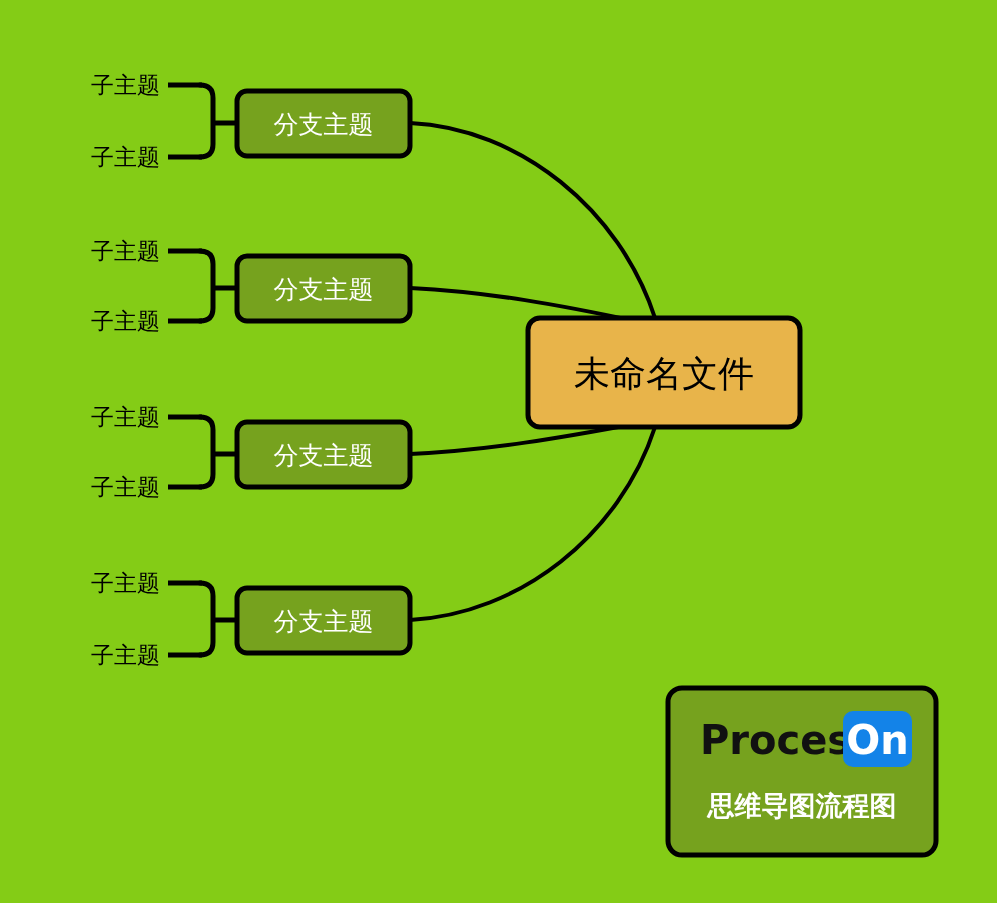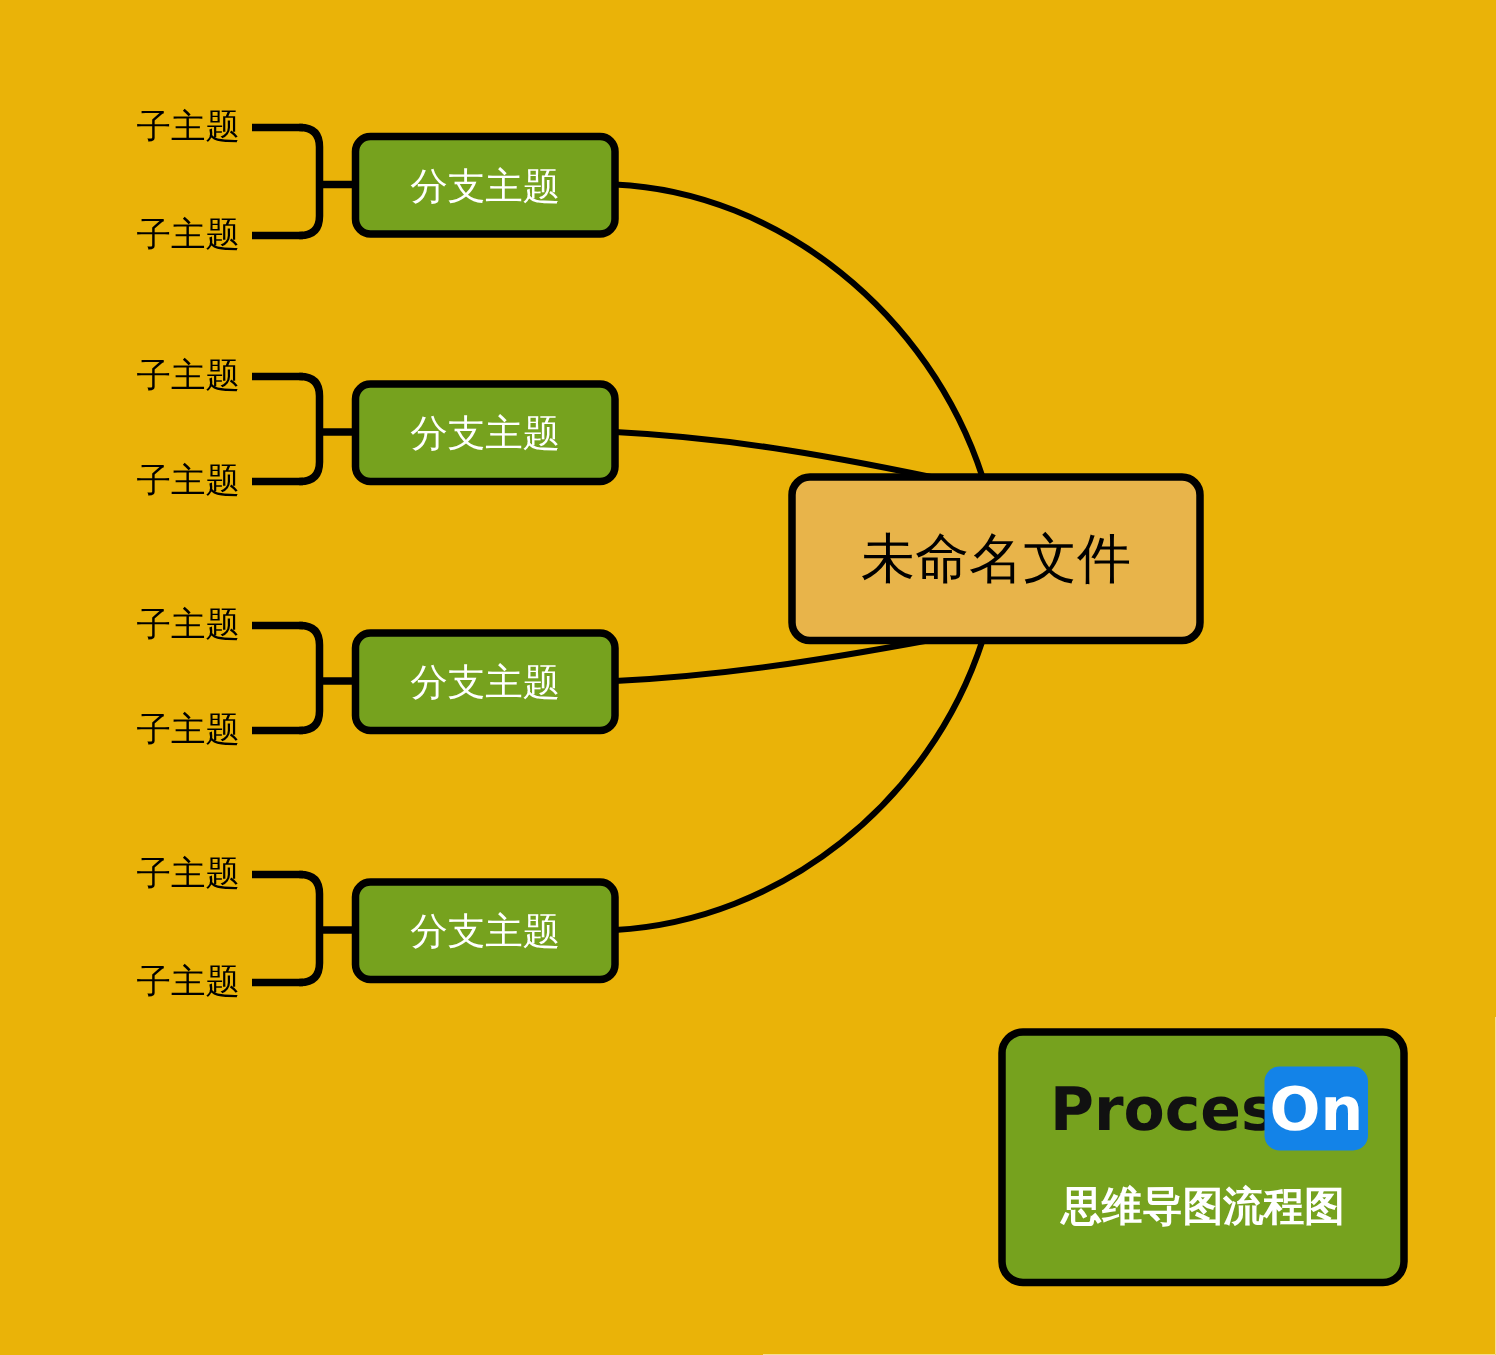--- a/index.html
+++ b/index.html
@@ -11,21 +11,21 @@
   body {
     width: 997px;
     height: 903px;
     overflow: hidden;
     font-family: "DejaVu Sans", "Liberation Sans", sans-serif;
   }
   #canvas {
     position: relative;
     width: 997px;
     height: 903px;
-    background: #eab308;
+    background: #84cc16;
   }
   #mindmap-svg {
     position: absolute;
     left: 0;
     top: 0;
     width: 997px;
     height: 903px;
   }
   .connector-path {
     fill: none;

